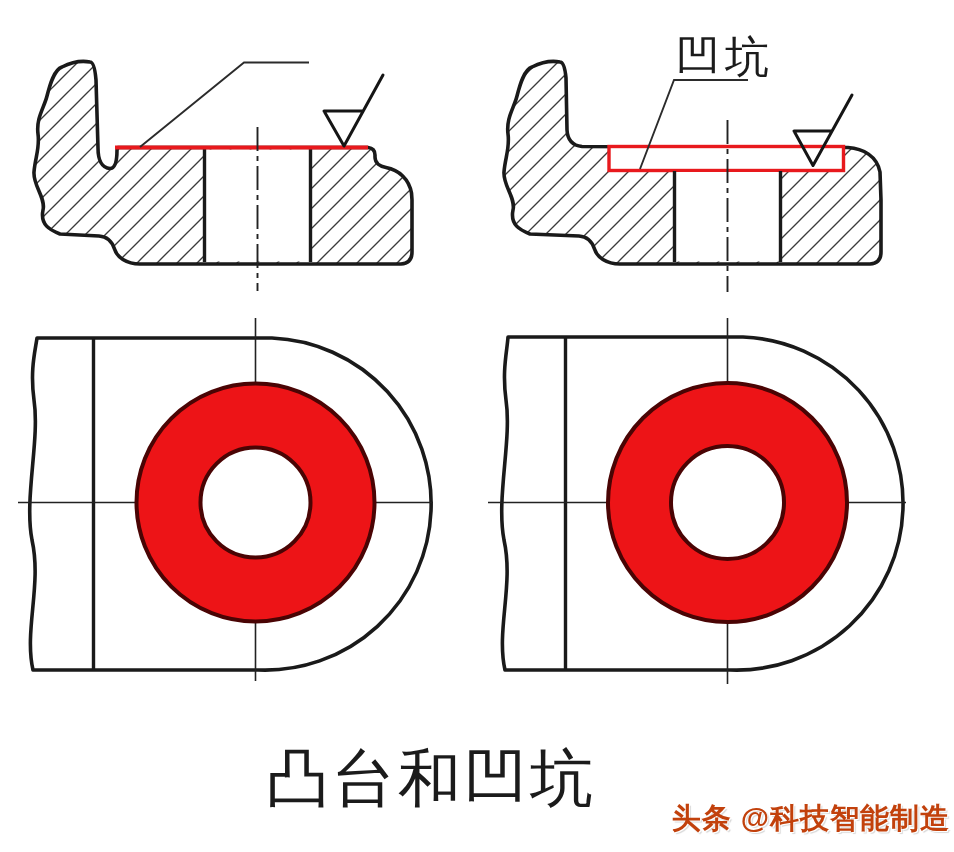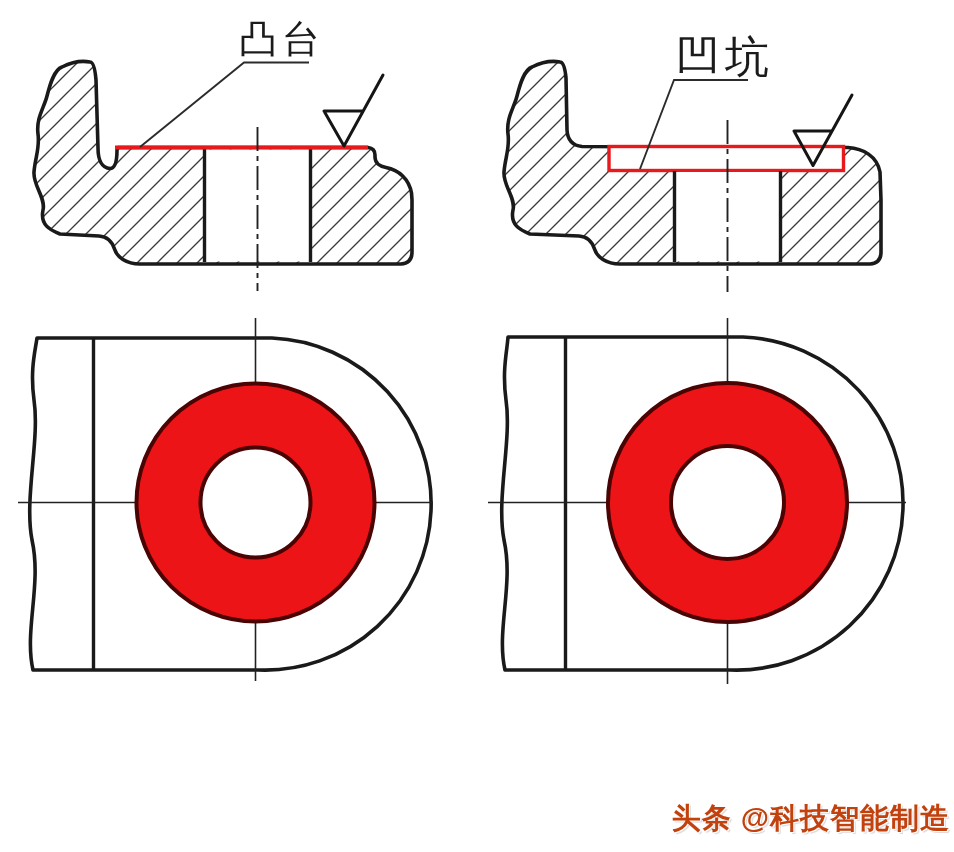--- a/index.html
+++ b/index.html
@@ -126,16 +126,16 @@
            C 496,498 512,440 506,400
            C 502,370 507,352 508,337 Z"></path>
       <path class="edge" d="M 565.5,337 V 670"></path>
       <path class="center2" d="M 488,502.5 H 906"></path>
       <path class="center2" d="M 727.5,318 V 684"></path>
       <circle class="ring-outer" cx="727.5" cy="502.5" r="119.5"></circle>
       <circle class="ring-inner" cx="727.5" cy="502.5" r="56.5"></circle>
     </g>
   </svg>
 
-  <div class="label callout" style="left:239px;top:20px;">凸台</div>
   <div class="label callout" style="left:676px;top:36px;font-size:44px;">凹坑</div>
+  <div class="label caption">凸台和凹坑</div>
   <div class="label watermark">头条 @科技智能制造</div>
 </div>
 
 </body></html>

